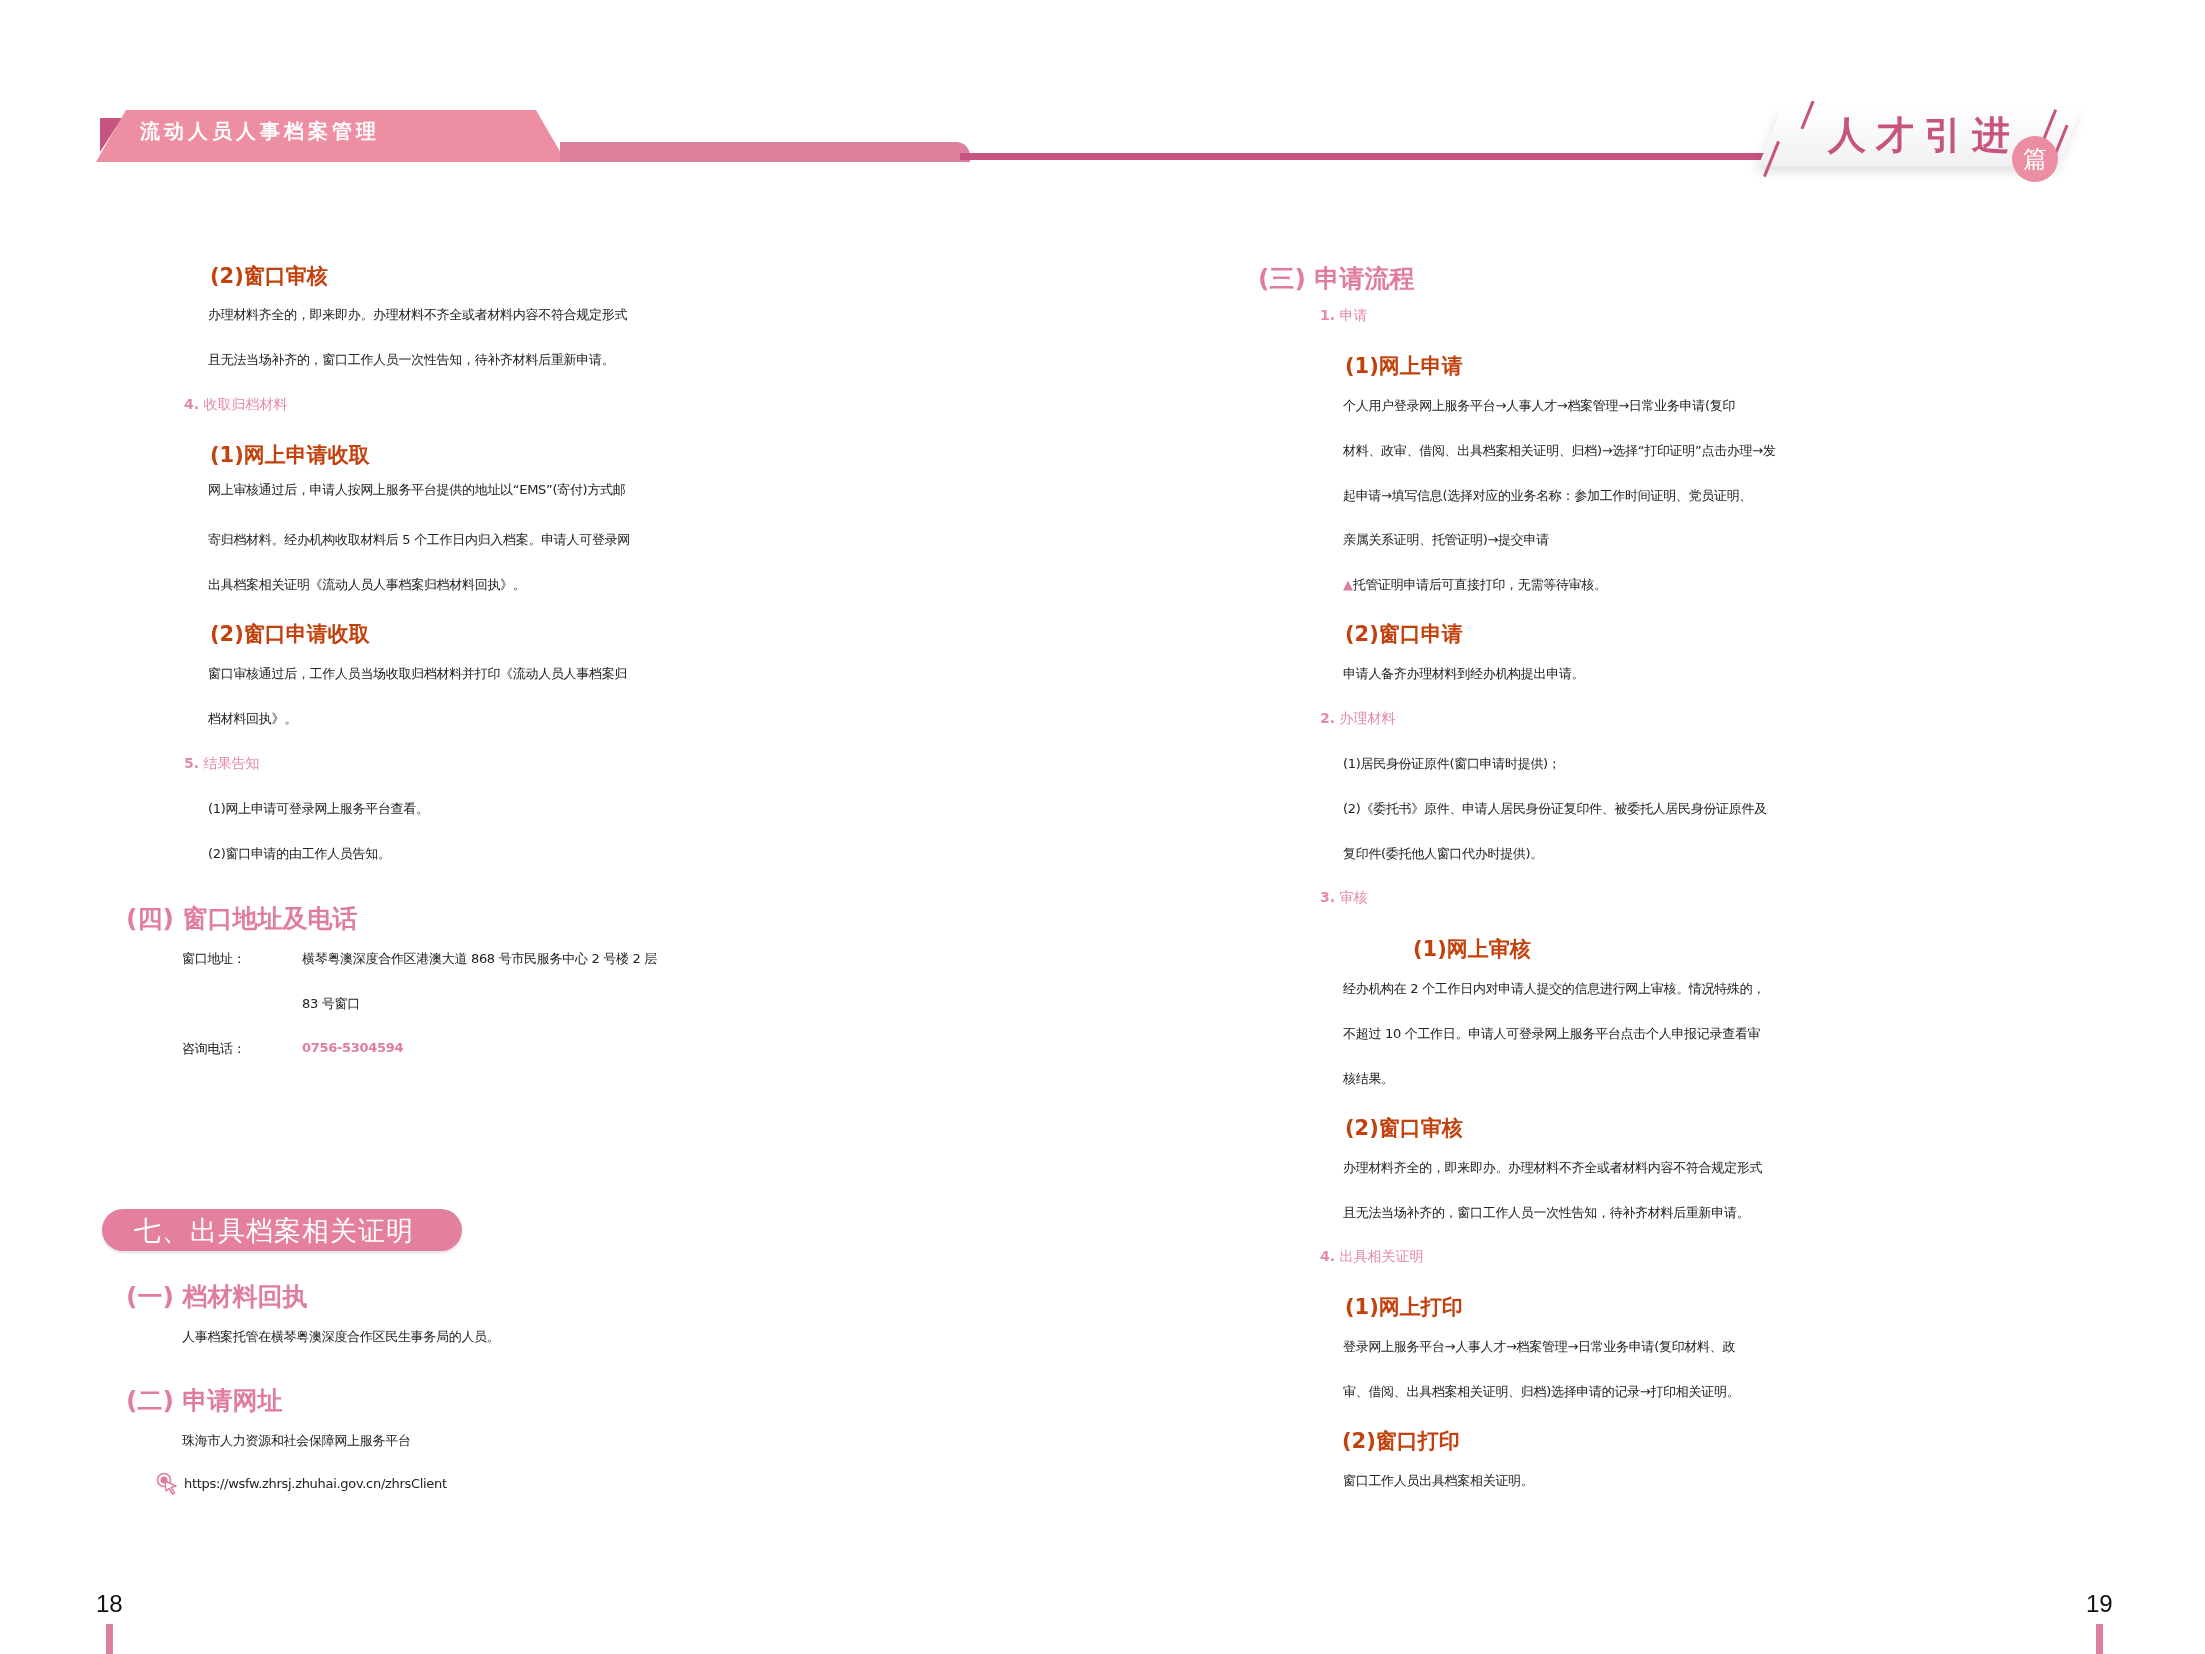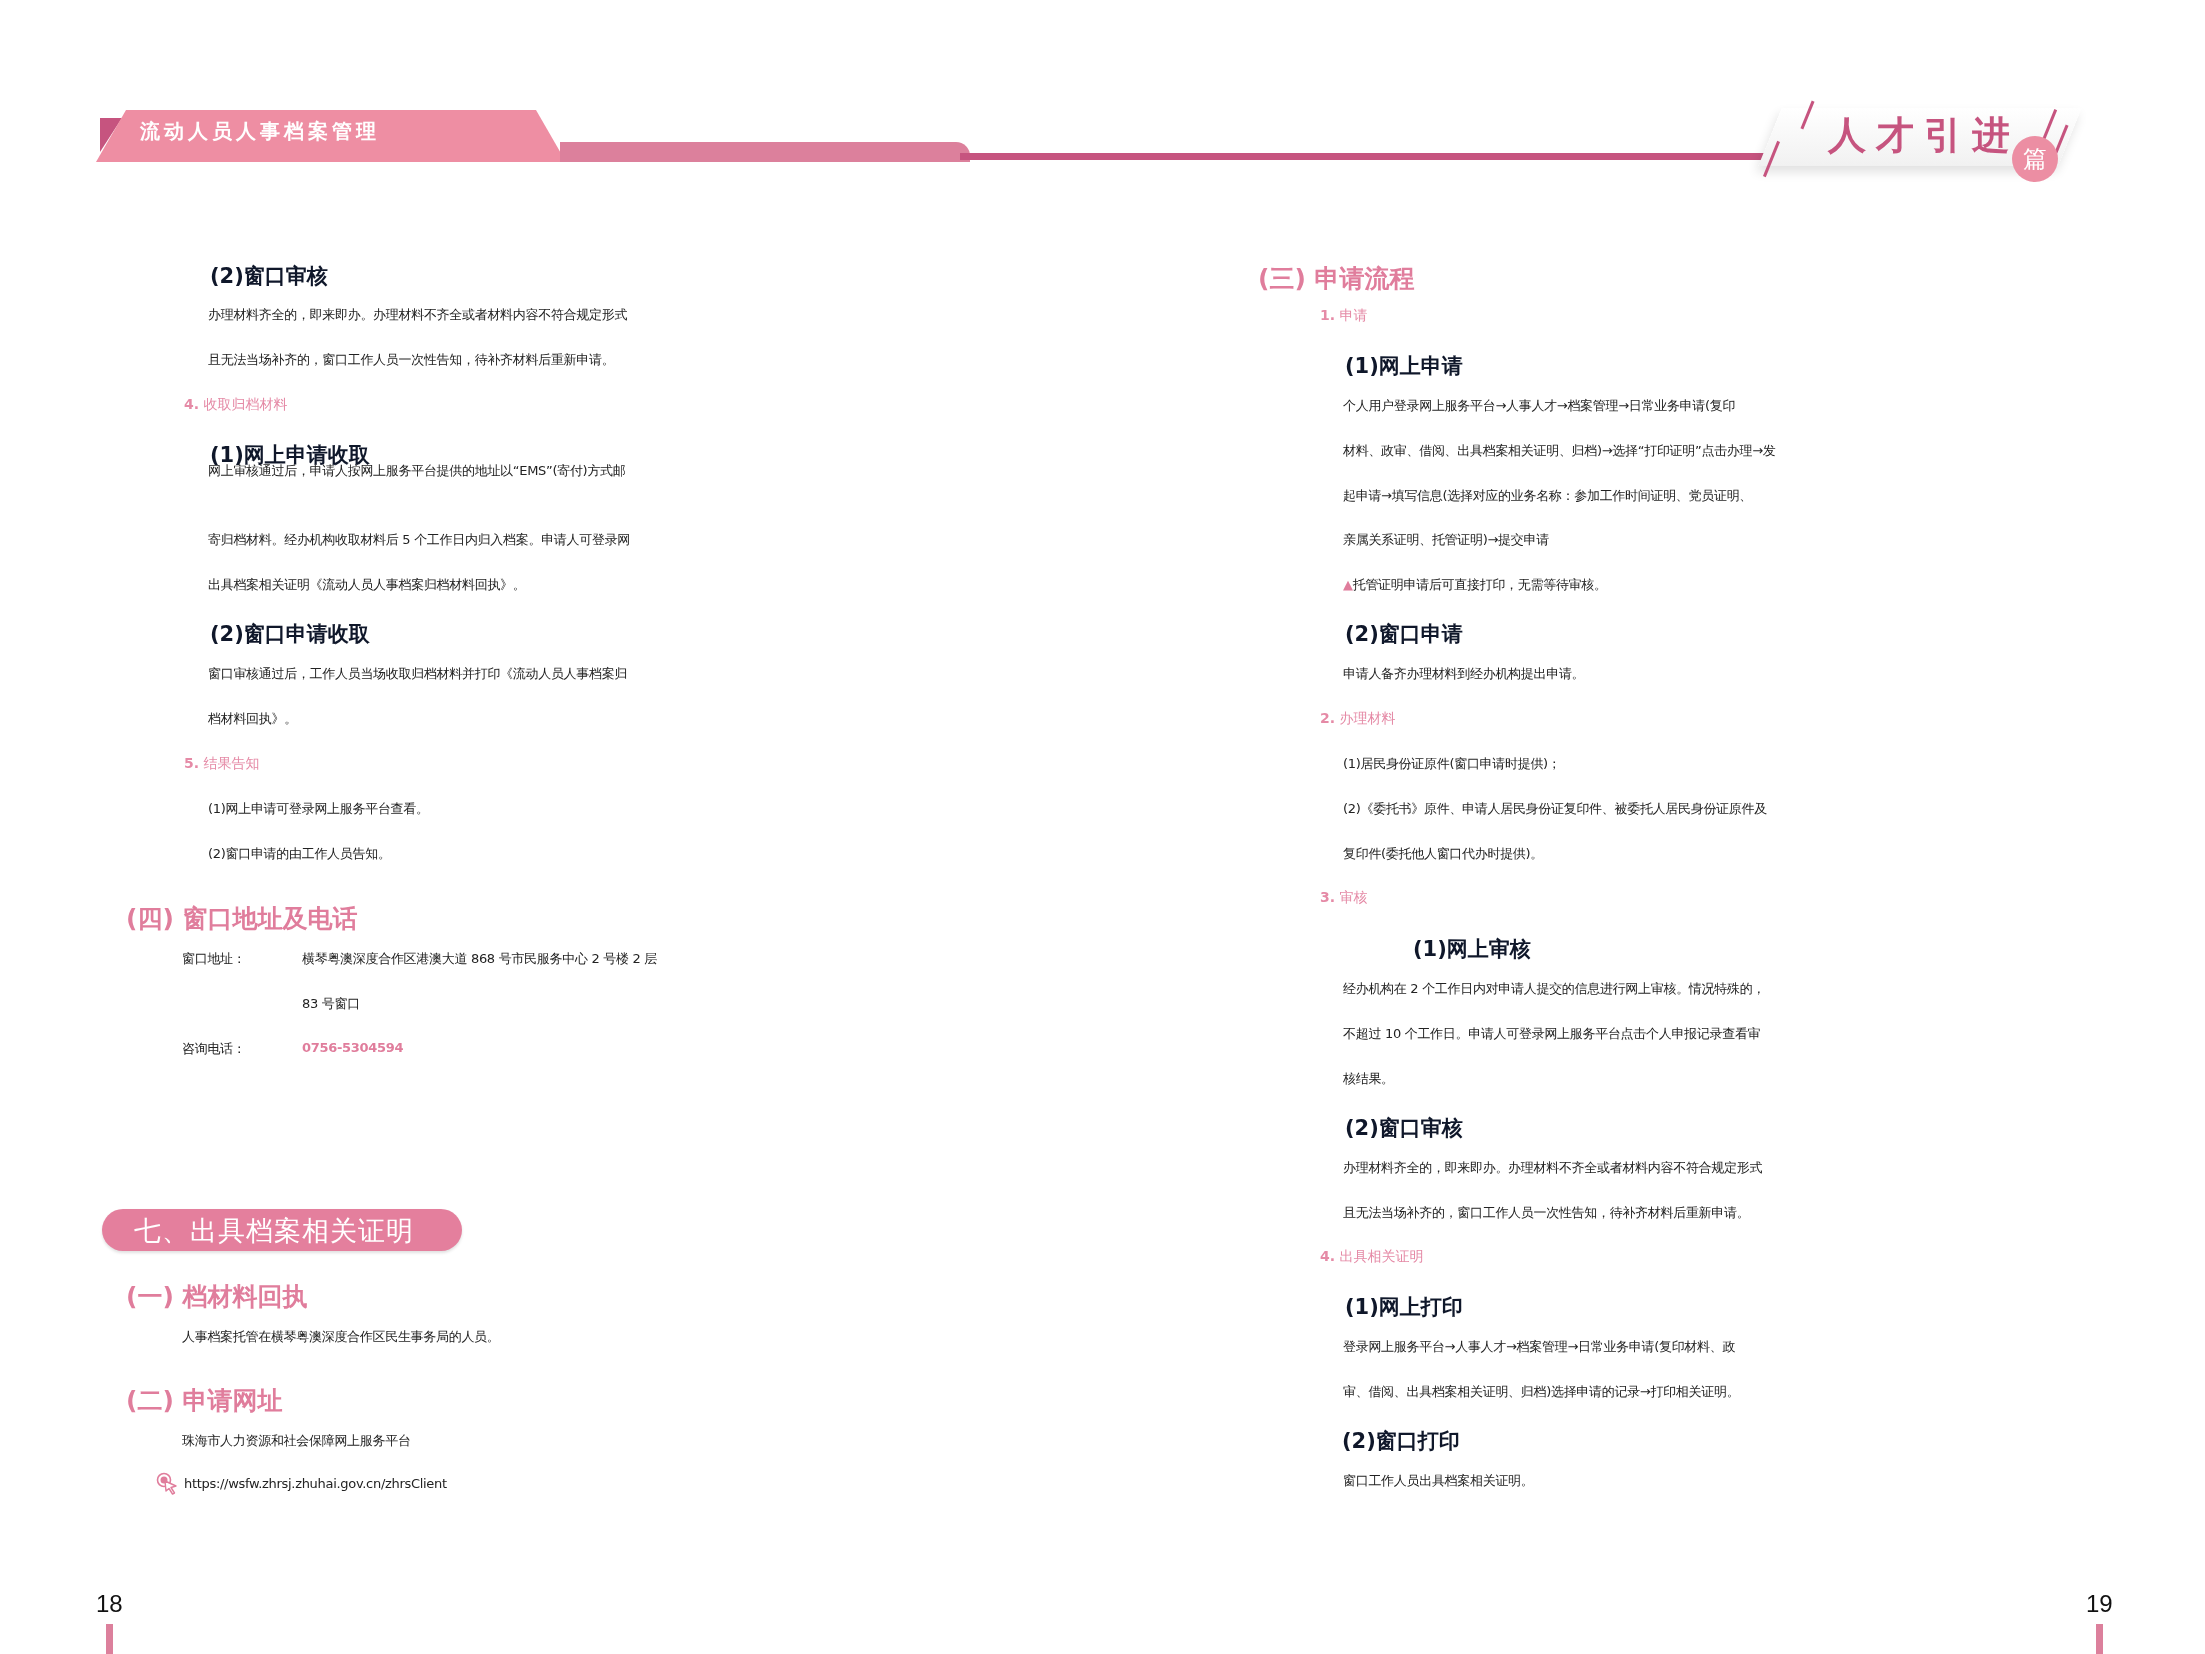--- a/index.html
+++ b/index.html
@@ -27,21 +27,21 @@
   .hdr-right-title { left:1828px; top:110px; font-size:38px; font-weight:bold; color:#c6547f;
                      letter-spacing:10px; white-space:nowrap; }
   .hdr-badge { left:2012px; top:136px; width:46px; height:46px; border-radius:50%;
                background:#ec8ea3; color:#fff; font-size:24px; text-align:center;
                line-height:46px; }
 
   
   .sec { font-size:25px; font-weight:bold; color:#e07d9c; white-space:nowrap; }
   .num { font-size:14px; color:#e58aa6; white-space:nowrap;text-align:right; }
   .num b { font-weight:bold; }
-  .sub { font-size:21px; font-weight:bold; color:#0f172a; white-space:nowrap; }
+  .sub { font-size:21px; font-weight:bold; color:#c2410c; white-space:nowrap; }
   .p { font-size:13px; color:#222; white-space:nowrap; letter-spacing:-0.3px; }
   .phone { font-weight:bold; color:#e07d9c; }
   .tri-mark { color:#e07d9c; }
 
   .pill { left:102px; top:1209px; width:360px; height:42px; border-radius:21px;
           background:#e47f9d; box-shadow:0 2px 3px rgba(0,0,0,0.12); }
   .pill-text { left:134px; top:1213px; font-size:27px; color:#ffffff; white-space:nowrap; letter-spacing:1px; }
 
   .link-icon { left:156px; top:1472px; width:24px; height:24px; }
 
@@ -68,21 +68,21 @@
 <div>
   <div class="abs sub" style="left:210px;top:262px;">(2)窗口审核</div>
   <div class="abs p" style="left:208px;top:306px;">办理材料齐全的，即来即办。办理材料不齐全或者材料内容不符合规定形式</div>
   <div class="abs p" style="left:208px;top:351px;">且无法当场补齐的，窗口工作人员一次性告知，待补齐材料后重新申请。</div>
 
   <div class="abs num" style="left:184px;top:396px;">
     <b>4.</b>
     <span>收取归档材料</span>
   </div>
   <div class="abs sub" style="left:210px;top:441px;">(1)网上申请收取</div>
-  <div class="abs p" style="left:208px;top:462px;">网上审核通过后，申请人按网上服务平台提供的地址以“EMS”(寄付)方式邮</div>
+  <div class="abs p" style="left:208px;top:481px;">网上审核通过后，申请人按网上服务平台提供的地址以“EMS”(寄付)方式邮</div>
   <div class="abs p" style="left:208px;top:531px;">寄归档材料。经办机构收取材料后 5 个工作日内归入档案。申请人可登录网</div>
   <div class="abs p" style="left:208px;top:576px;">出具档案相关证明《流动人员人事档案归档材料回执》。</div>
   <div class="abs sub" style="left:210px;top:620px;">(2)窗口申请收取</div>
   <div class="abs p" style="left:208px;top:665px;">窗口审核通过后，工作人员当场收取归档材料并打印《流动人员人事档案归</div>
   <div class="abs p" style="left:208px;top:710px;">档材料回执》。</div>
 
   <div class="abs num" style="left:184px;top:755px;">
     <b>5.</b>
     <span>结果告知</span>
   </div>

